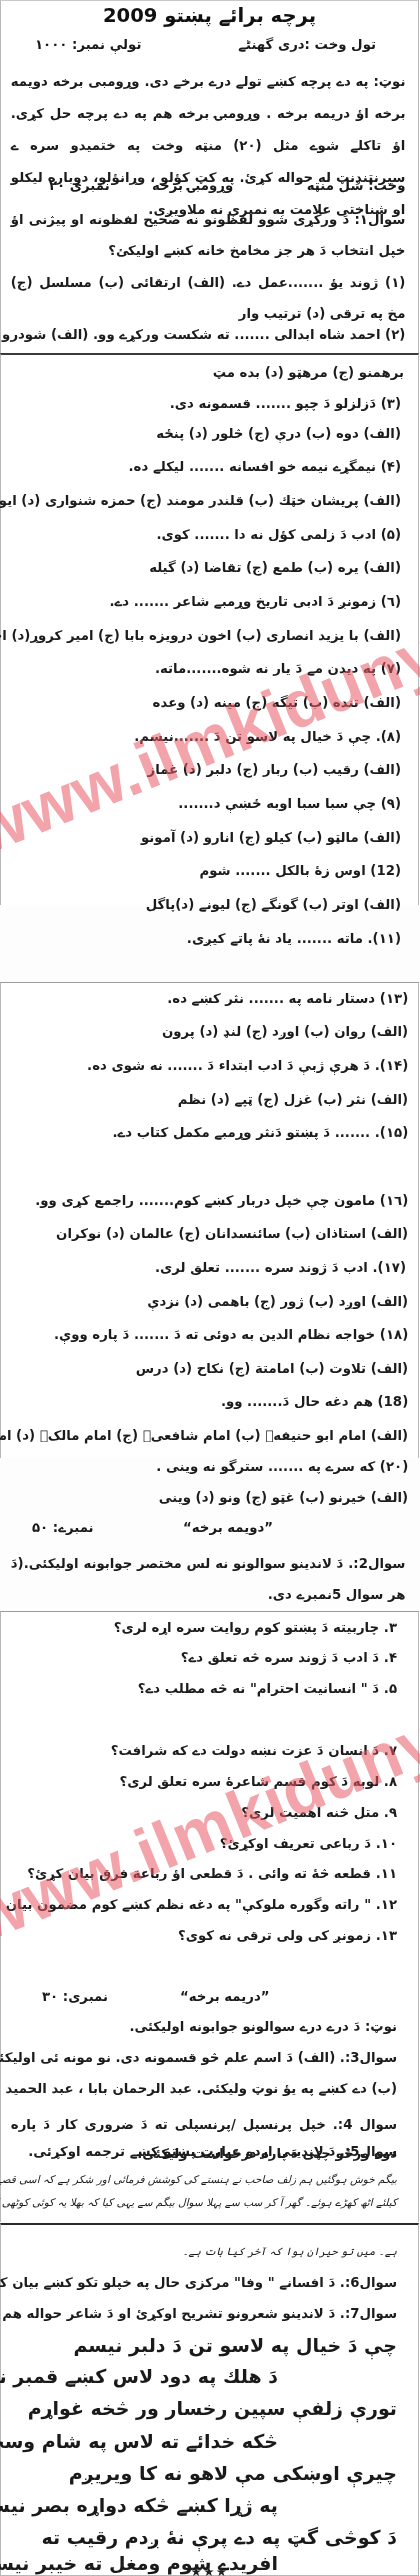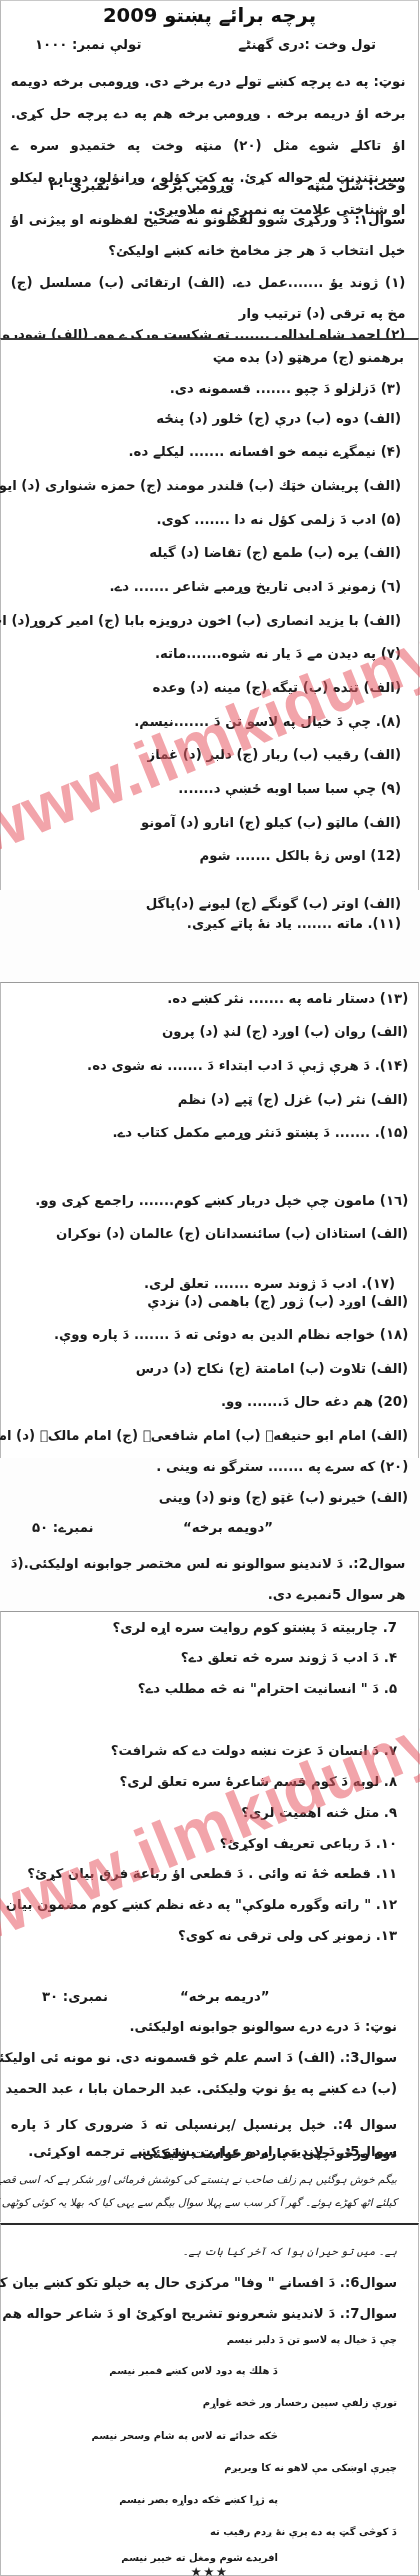--- a/index.html
+++ b/index.html
@@ -7,38 +7,38 @@
     width: 421px; height: 2576px; position: relative; overflow: hidden;
     font-family: "DejaVu Sans", sans-serif; color: #1a1a1a;
   }
   .page { position: absolute; left: 0; top: 0; width: 421px; height: 2576px; background: #fdfdfd; }
   .block {
     position: absolute; left: 0; width: 419px;
     border-left: 0.7px solid #b8b8b8; border-right: 0.7px solid #b8b8b8;
     background: #ffffff; box-sizing: border-box;
   }
   .block.b1 { top: 0; height: 445px; border-top: 0.7px solid #c8c8c8; }
-  .block.b2 { top: 338px; height: 552px; border-top: 2.1px solid #3a3a3a; }
+  .block.b2 { top: 353px; height: 552px; border-top: 2.1px solid #3a3a3a; }
   .block.b3 { top: 982px; height: 476px; border-top: 1.4px solid #9a9a9a; }
   .block.b4 { top: 1611px; height: 611px; border-top: 1.4px solid #9a9a9a; }
   .block.b5 { top: 2223px; height: 353px; border-top: 2.1px solid #2a2a2a; border-bottom: 0.7px solid #b8b8b8; }
 
   .line {
     position: absolute; right: 12.6px; direction: rtl; text-align: right;
     font-size: 13.3px; font-weight: bold; white-space: nowrap; line-height: 19.6px;
     color: #1c1c1c;
   }
   .line.wide { left: 9.8px; white-space: normal; text-align: justify; }
   .line.small { font-size: 10.5px; font-weight: normal; font-style: italic; }
   .title {
     position: absolute; left: 0; right: 0; top: 2.8px; text-align: center;
     font-size: 19.6px; font-weight: bold; direction: rtl; color: #111;
   }
   .meta { position: absolute; direction: rtl; font-size: 13.3px; font-weight: bold; white-space: nowrap; }
-  .poem { position: absolute; direction: rtl; text-align: right; font-size: 10px; font-weight: bold; white-space: nowrap; }
+  .poem { position: absolute; direction: rtl; text-align: right; font-size: 19px; font-weight: bold; white-space: nowrap; }
   .stars { position: absolute; left: 0; right: 0; text-align: center; font-size: 12.6px; letter-spacing: 1.4px; color: #222; }
 
   .watermark {
     position: absolute; left: -7px; width: 449px; height: 84px;
     color: rgba(232, 90, 100, 0.55); font-family: "Liberation Sans", sans-serif;
     font-size: 67px; font-weight: bold; transform-origin: left bottom;
     transform: rotate(-22deg); white-space: nowrap; pointer-events: none;
     letter-spacing: 0.7px;
   }
 </style>
@@ -71,48 +71,48 @@
     <div class="line" style="top:237px; right:17px;">(٦) زمونږ دَ ادبی تاریخ وړمبے شاعر ....... دے.</div>
     <div class="line" style="top:271px; right:17px;">(الف) با یزید انصاری (ب) اخون درویزه بابا (ج) امیر کروړ(د) احمد خان</div>
     <div class="line" style="top:304px; right:17px;">(۷) په دیدن مے دَ یار نه شوه.......ماته.</div>
 
     <div class="line" style="top:338px; right:17px;">(الف) تنده (ب) تیگه (ج) مینه (د) وعده</div>
     <div class="line" style="top:372px; right:17px;">(۸). چې دَ خیال په لاسو تن دَ .......نیسم.</div>
     <div class="line" style="top:405px; right:17px;">(الف) رقیب (ب) ربار (ج) دلبر (د) غماز</div>
     <div class="line" style="top:439px; right:17px;">(۹) چې سبا سبا اوبه ځښې د.......</div>
     <div class="line" style="top:473px; right:17px;">(الف) مالټو (ب) کیلو (ج) انارو (د) آمونو</div>
     <div class="line" style="top:506px; right:17px;">(12) اوس زۀ بالکل ....... شوم</div>
-    <div class="line" style="top:540px; right:17px;margin-top:14px;">(الف) اوتر (ب) گونگے (ج) لیونے (د)پاگل</div>
+    <div class="line" style="top:540px; right:17px;">(الف) اوتر (ب) گونگے (ج) لیونے (د)پاگل</div>
     <div class="line" style="top:574px; right:17px;">(۱۱). ماته ....... یاد نۀ پاتے کیږی.</div>
 
   </div>
 
   <div class="block b3">
     <div class="line" style="top:5.6px; right:9.8px;">(۱۳) دستار نامه په ....... نثر کښے ده.</div>
     <div class="line" style="top:39px; right:9.8px;">(الف) روان (ب) اوږد (ج) لنډ (د) پرون</div>
     <div class="line" style="top:73px; right:9.8px;">(۱۴). دَ هرې ژبې دَ ادب ابتداء دَ ....... نه شوی ده.</div>
     <div class="line" style="top:107px; right:9.8px;">(الف) نثر (ب) غزل (ج) ټپے (د) نظم</div>
     <div class="line" style="top:140px; right:9.8px;">(۱۵). ....... دَ پښتو دَنثر وړمبے مکمل کتاب دے.</div>
     <div class="line" style="top:208px; right:9.8px;">(۱٦) مامون چې خپل دربار کښے کوم....... راجمع کړی وو.</div>
     <div class="line" style="top:241px; right:9.8px;">(الف) استاذان (ب) سائنسدانان (ج) عالمان (د) نوکران</div>
-    <div class="line" style="top:275px; right:23px;margin-top:16px;">(۱۷). ادب دَ ژوند سره ....... تعلق لری.</div>
+    <div class="line" style="top:275px; right:12px;">(۱۷). ادب دَ ژوند سره ....... تعلق لری.</div>
     <div class="line" style="top:309px; right:9.8px;">(الف) اوږد (ب) ژور (ج) باهمی (د) نزدې</div>
     <div class="line" style="top:342px; right:9.8px;margin-left:16px;">(۱۸) خواجه نظام الدین به دوئی ته دَ ....... دَ پاره ووې.</div>
     <div class="line" style="top:376px; right:9.8px;">(الف) تلاوت (ب) امامتة (ج) نکاح (د) درس</div>
-    <div class="line" style="top:409px; right:9.8px;">(20) هم دغه حال دَ....... وو.</div>
+    <div class="line" style="top:409px; right:9.8px;">(18) هم دغه حال دَ....... وو.</div>
     <div class="line" style="top:443px; right:9.8px;">(الف) امام ابو حنیفهؒ (ب) امام شافعیؒ (ج) امام مالکؒ (د) امام حنبلؒ</div>
     <div class="line" style="top:474px; right:9.8px;">(۲۰) که سرے په ....... سترگو نه وینی .</div>
     <div class="line" style="top:505px; right:9.8px;">(الف) خیرنو (ب) غټو (ج) ونو (د) وینی</div>
     <div class="meta" style="left:182px; top:537px;">”دویمه برخه“</div>
     <div class="meta" style="left:31px; top:537px;">نمبرے: ۵۰</div>
     <div class="line wide" style="top:565px; line-height:31px;">سوال2:. دَ لاندینو سوالونو نه لس مختصر جوابونه اولیکئی.(دَ هر سوال 5نمبرے دی.</div>
   </div>
 
   <div class="block b4">
-    <div class="line" style="top:5.6px; right:21px;">7. چاربیته دَ پښتو کوم روایت سره اړه لری؟</div>
+    <div class="line" style="top:5.6px; right:21px;">۳. چاربیته دَ پښتو کوم روایت سره اړه لری؟</div>
     <div class="line" style="top:36px; right:21px;">۴. دَ ادب دَ ژوند سره څه تعلق دے؟</div>
     <div class="line" style="top:67px; right:21px;">۵. دَ " انسانیت احترام" نه څه مطلب دے؟</div>
     <div class="line" style="top:129px; right:21px;">۷. دَ انسان دَ عزت نښه دولت دے که شرافت؟</div>
     <div class="line" style="top:160px; right:21px;">۸. لوبه دَ کوم قسم شاعرۀ سره تعلق لری؟</div>
     <div class="line" style="top:191px; right:21px;">۹. متل څنه اهمیت لری؟</div>
     <div class="line" style="top:222px; right:21px;">۱۰. دَ رباعی تعریف اوکړئ؟</div>
     <div class="line" style="top:252px; right:21px;">۱۱. قطعه څۀ ته وائی . دَ قطعی اؤ رباعة فرق بیان کړئ؟</div>
     <div class="line" style="top:283px; right:21px;">۱۲. " راته وگوره ملوکې" په دغه نظم کښے کوم مضمون بیان شوې دې؟</div>
     <div class="line" style="top:314px; right:21px;">۱۳. زمونږ کی ولی ترقی نه کوی؟</div>
     <div class="meta" style="left:179px; top:377px;">”دریمه برخه“</div>

